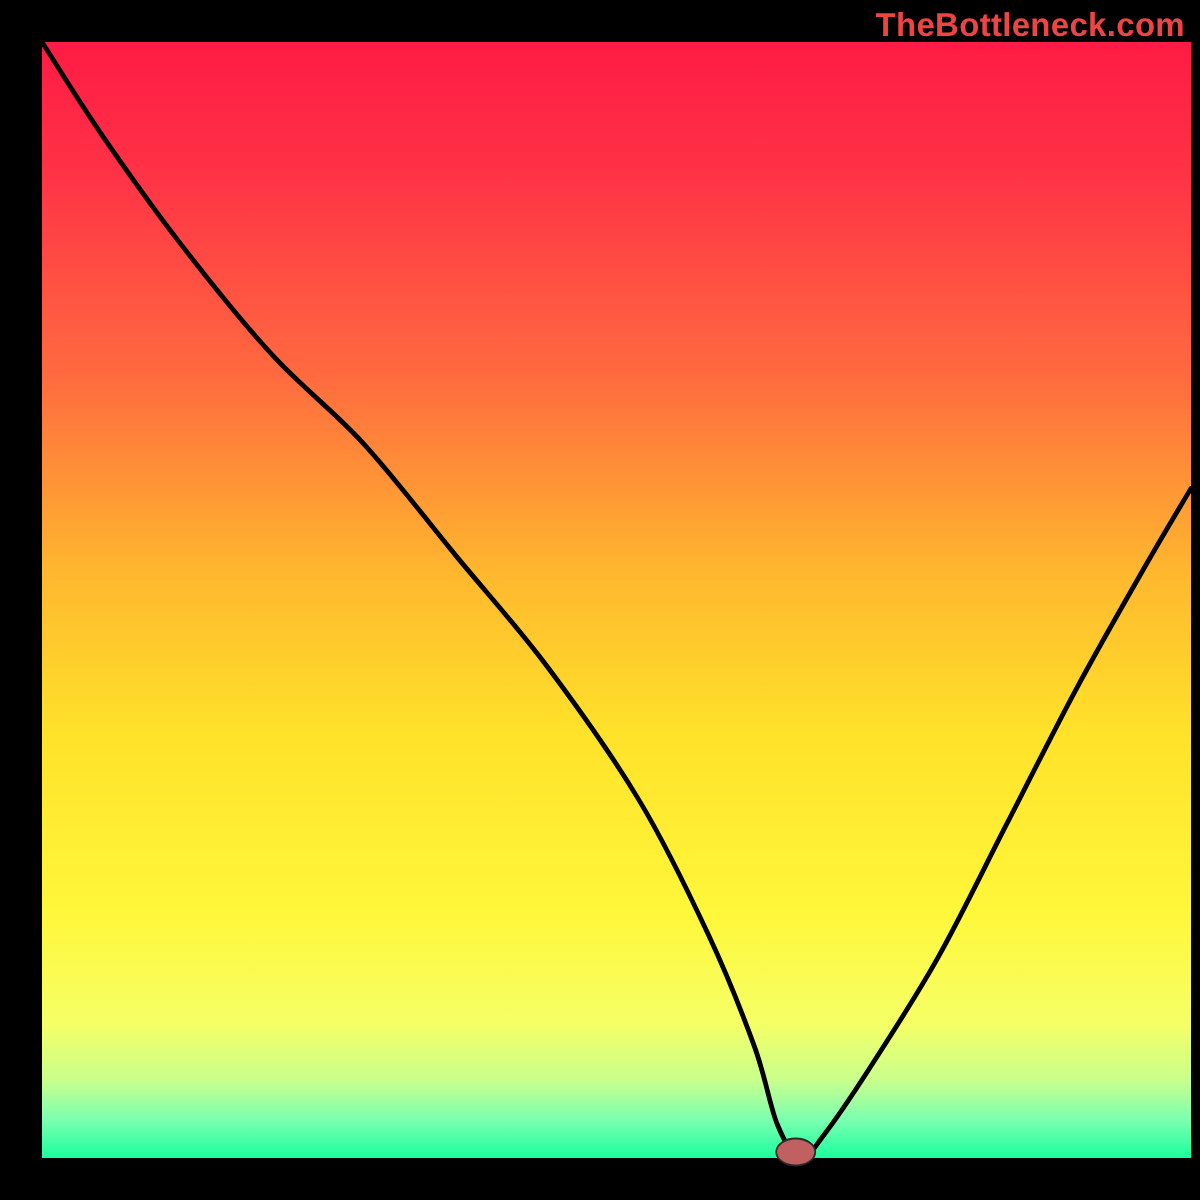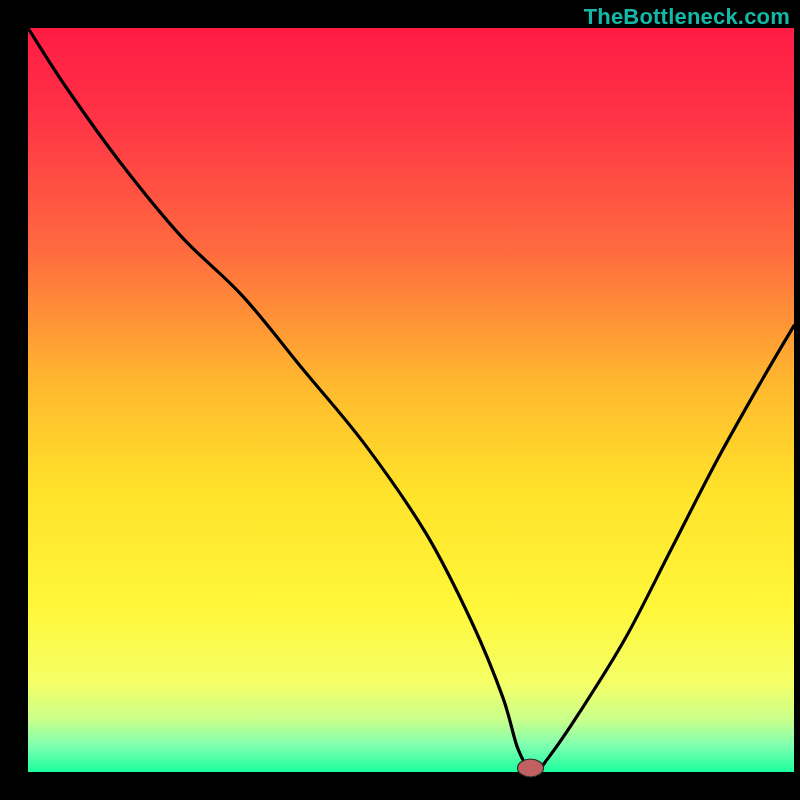--- a/index.html
+++ b/index.html
@@ -21,21 +21,21 @@
     top: 0;
     left: 0;
   }
   .watermark {
     position: absolute;
     top: 4px;
     right: 10px;
     font-family: Arial, Helvetica, sans-serif;
     font-size: 22px;
     font-weight: 600;
-    color: #14b8a6;
+    color: #ef4444;
     letter-spacing: 0.2px;
   }
 </style>
 </head>
 <body>
 <div class="container">
 
 <svg id="chart-svg" width="800" height="800" viewBox="0 0 800 800">
   <defs>
     <linearGradient id="bg-grad" x1="0" y1="0" x2="0" y2="1">

